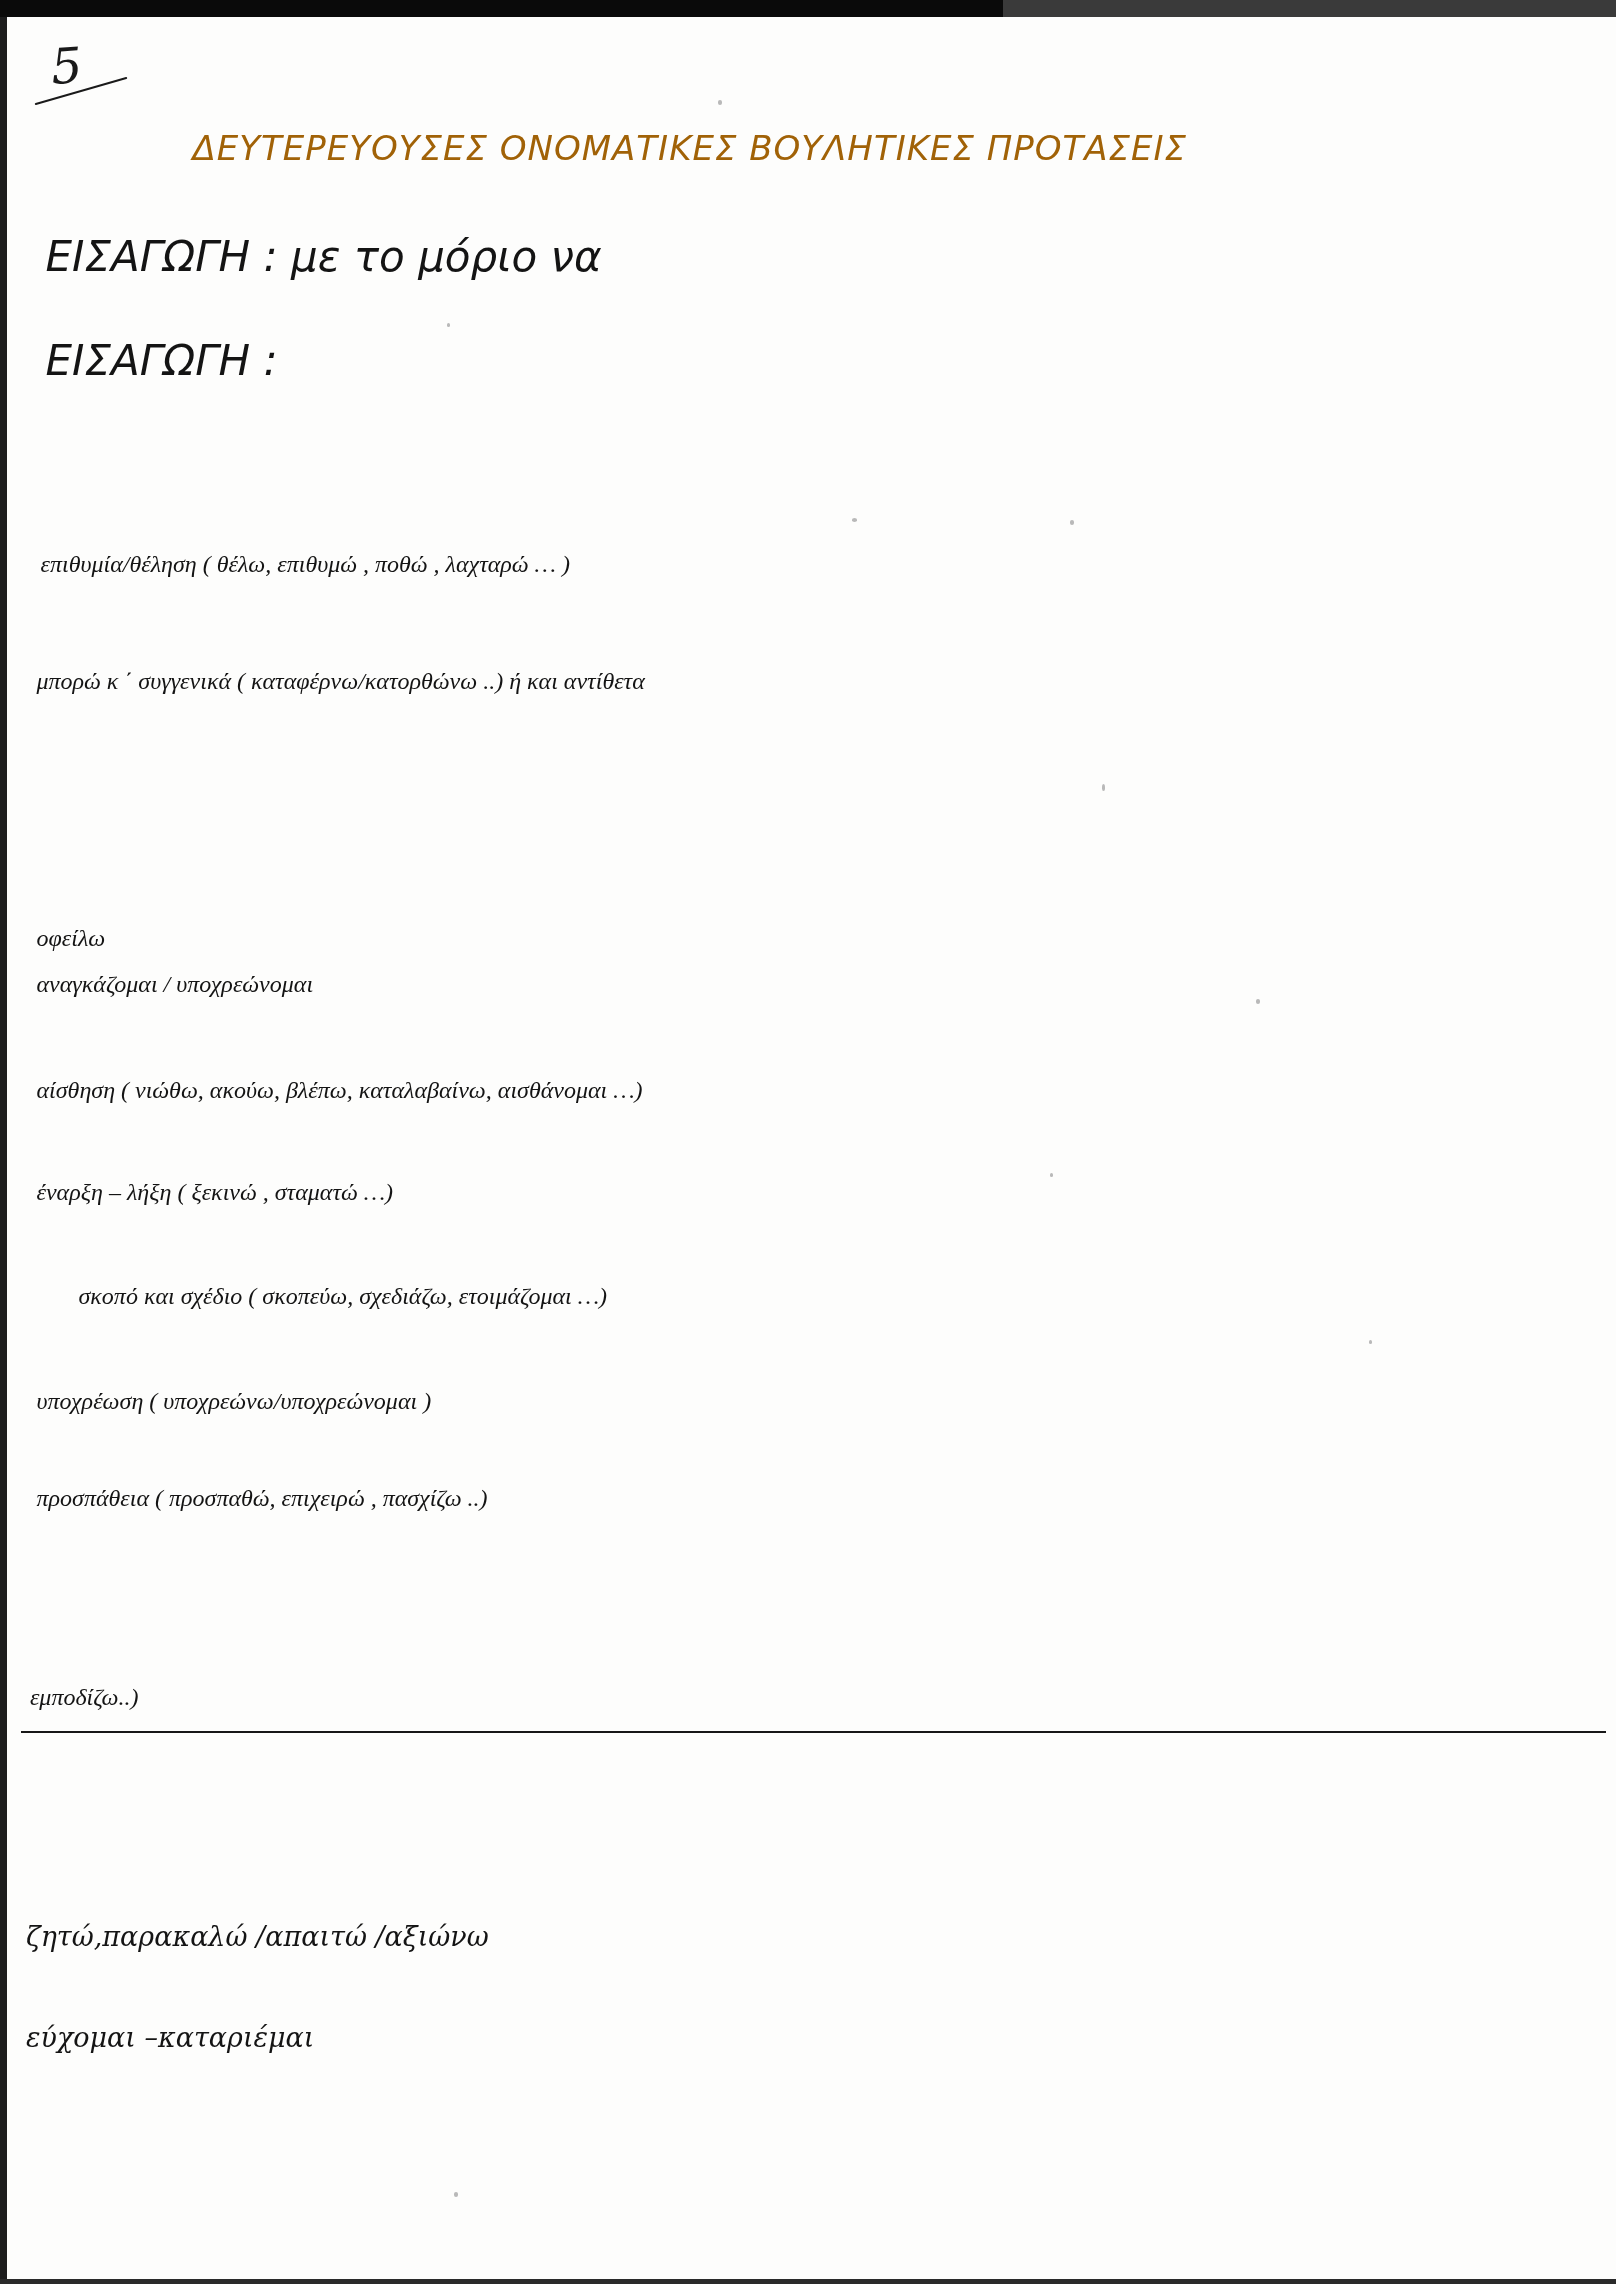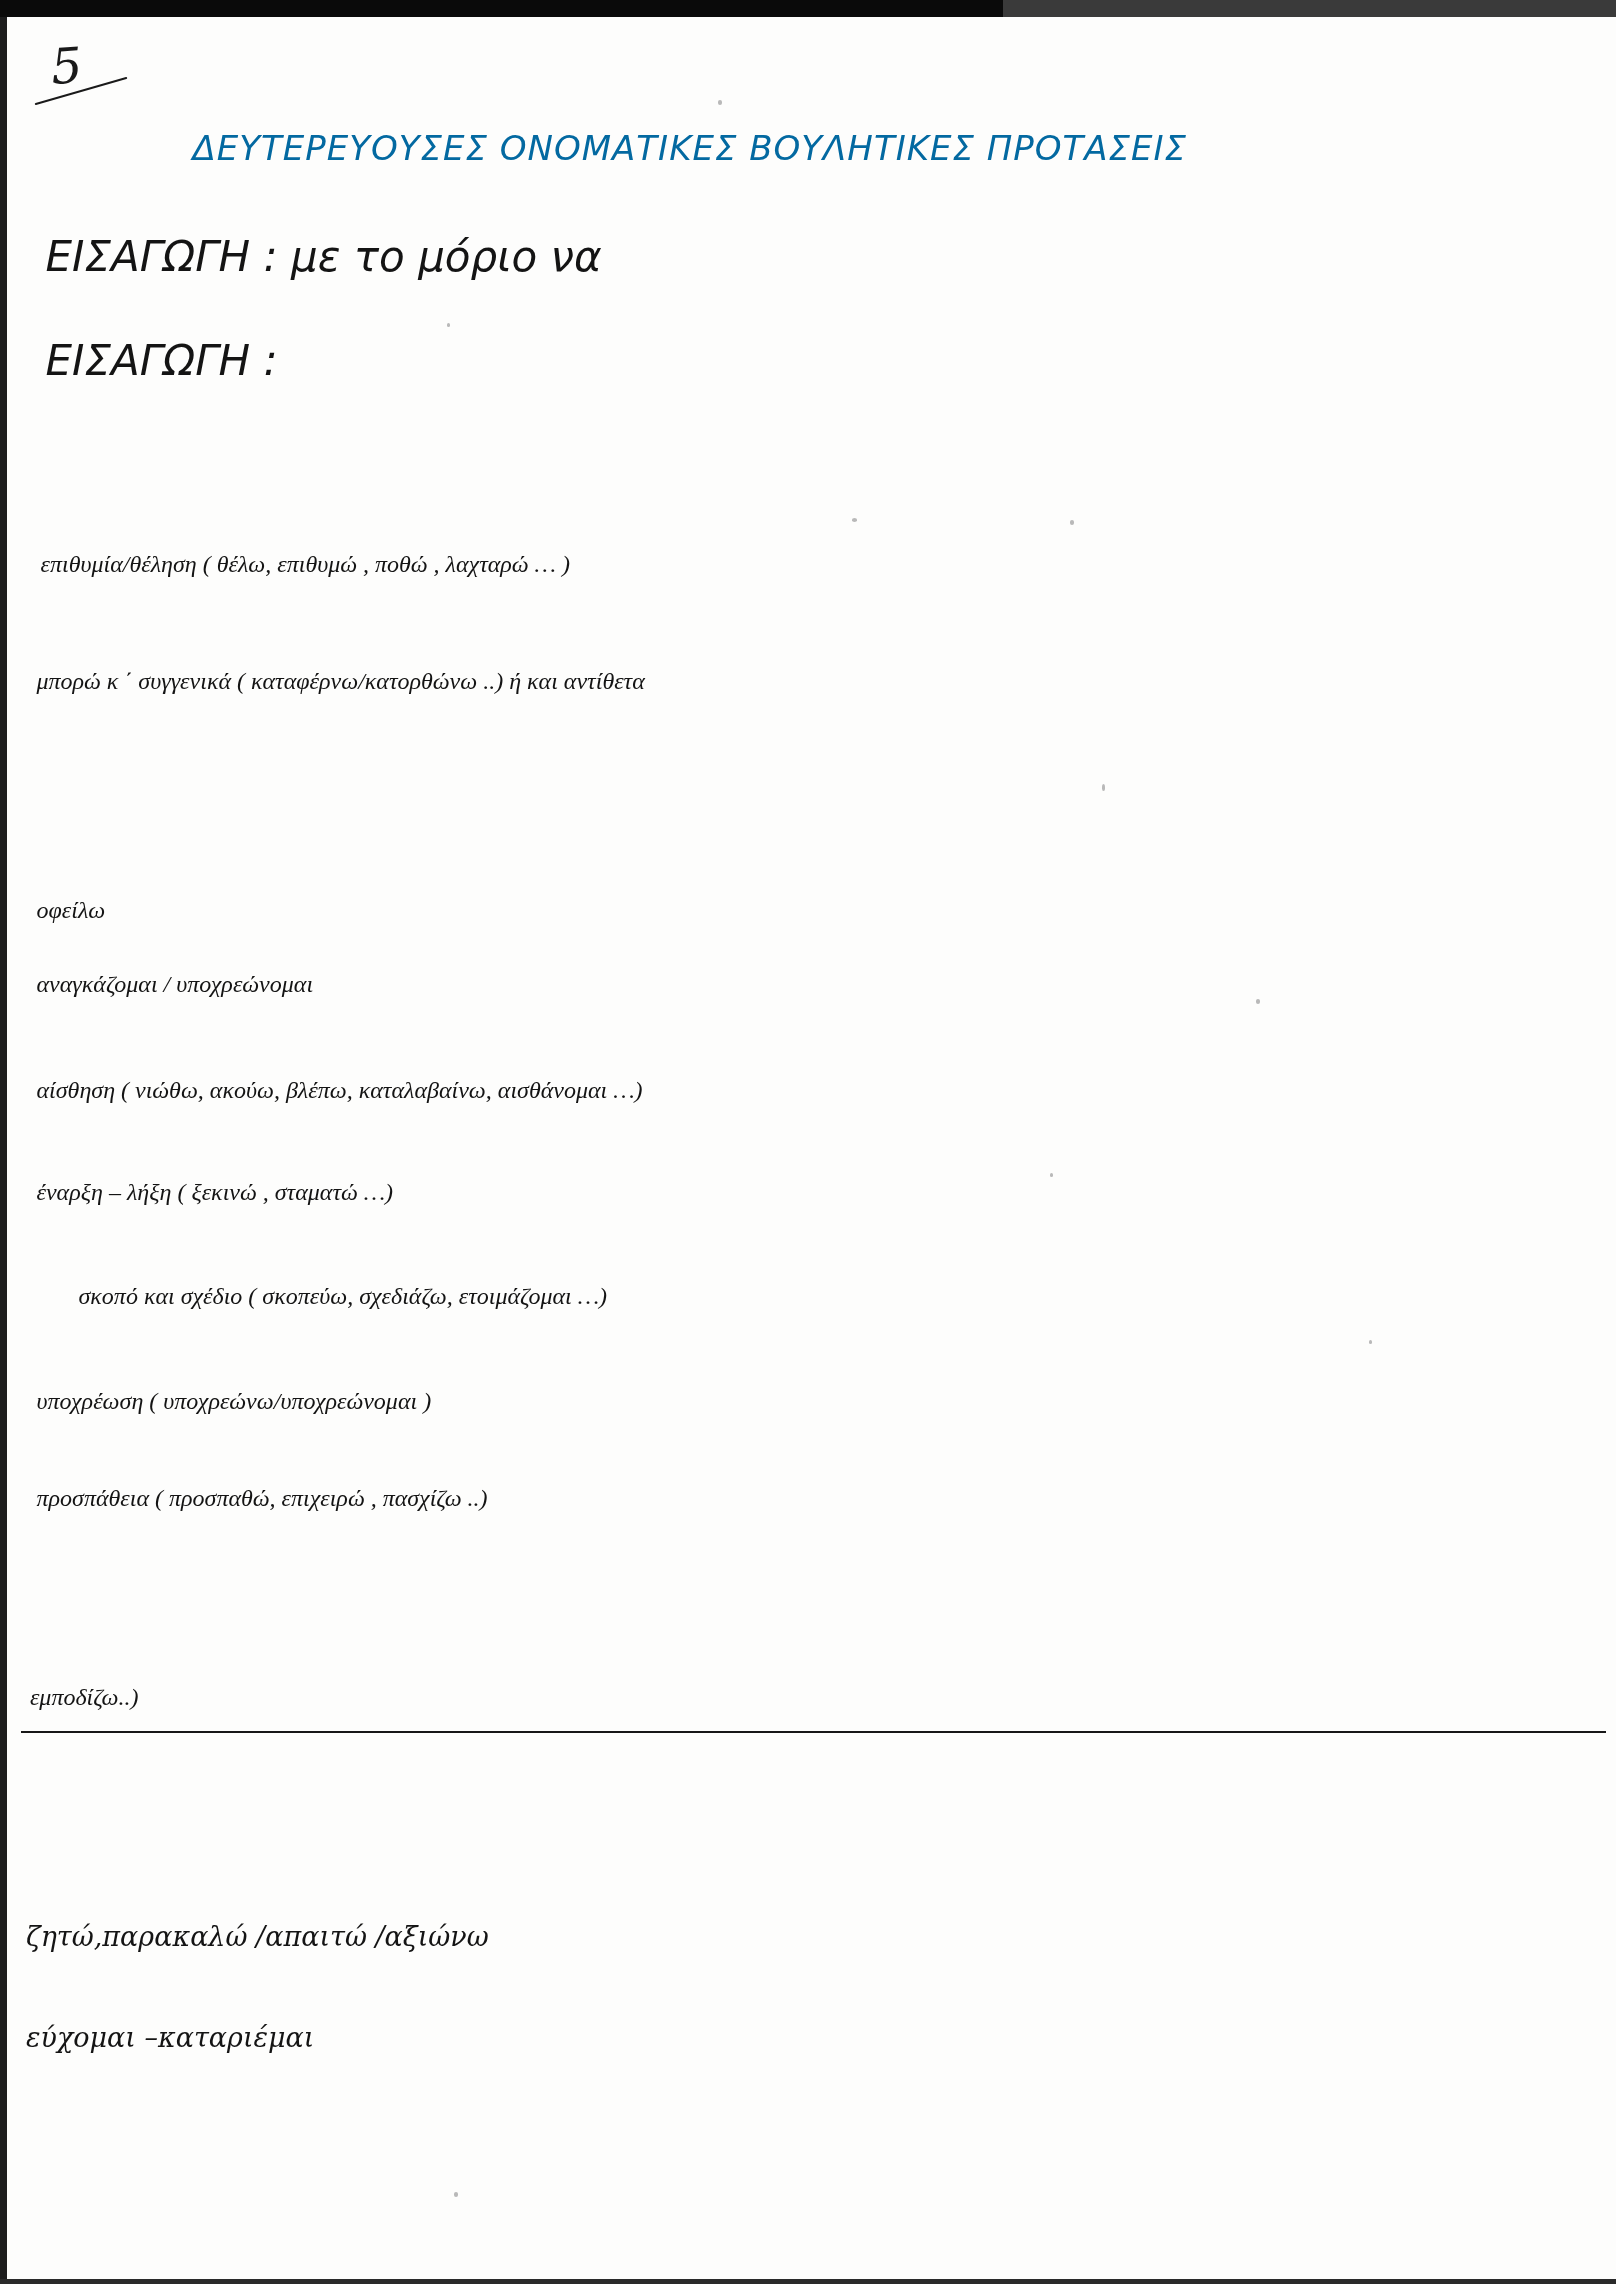--- a/index.html
+++ b/index.html
@@ -83,21 +83,21 @@
 
   .doc-title {
     position: absolute;
     top: 111px;
     left: 186px;
     width: 1270px;
     font-family: "DejaVu Sans", sans-serif;
     font-style: italic;
     font-size: 34px;
     letter-spacing: 1px;
-    color: #0369a1;
+    color: #a16207;
     white-space: nowrap;
   }
 
   .line {
     position: absolute;
     font-family: "DejaVu Serif", serif;
     font-style: italic;
     color: #141414;
     white-space: nowrap;
   }
@@ -138,21 +138,21 @@
 
   <div class="doc-title">ΔΕΥΤΕΡΕΥΟΥΣΕΣ ΟΝΟΜΑΤΙΚΕΣ ΒΟΥΛΗΤΙΚΕΣ ΠΡΟΤΑΣΕΙΣ</div>
 
   <div class="line s-lg sans" style="top: 215px; left: 39px;">ΕΙΣΑΓΩΓΗ  :  με το μόριο  να</div>
 
   <div class="line s-lg sans" style="top: 319px; left: 39px;">ΕΙΣΑΓΩΓΗ :</div>
 
 
   <div class="line s-md" style="top: 534px; left: 34px;">επιθυμία/θέληση  ( θέλω, επιθυμώ , ποθώ , λαχταρώ … )</div>
   <div class="line s-md" style="top: 651px; left: 30px;">μπορώ κ ΄ συγγενικά ( καταφέρνω/κατορθώνω ..) ή και αντίθετα</div>
-  <div class="line s-md" style="top: 880px; left: 30px;">οφείλω</div>
+  <div class="line s-md" style="top: 908px; left: 30px;">οφείλω</div>
   <div class="line s-md" style="top: 954px; left: 30px;">αναγκάζομαι / υποχρεώνομαι</div>
   <div class="line s-md" style="top: 1060px; left: 30px;">αίσθηση ( νιώθω, ακούω, βλέπω, καταλαβαίνω, αισθάνομαι …)</div>
   <div class="line s-md" style="top: 1162px; left: 30px;">έναρξη – λήξη ( ξεκινώ , σταματώ …)</div>
   <div class="line s-md" style="top: 1266px; left: 30px; margin-left: 42px;">σκοπό  και σχέδιο ( σκοπεύω, σχεδιάζω, ετοιμάζομαι …)</div>
   <div class="line s-md" style="top: 1371px; left: 30px;">υποχρέωση ( υποχρεώνω/υποχρεώνομαι )</div>
   <div class="line s-md" style="top: 1468px; left: 30px;">προσπάθεια ( προσπαθώ, επιχειρώ , πασχίζω ..)</div>
   <div class="line s-md" style="top: 1667px; left: 23.4px;">εμποδίζω..)</div>
 
   <div class="rule" style="top: 1714px; left: 14.3px; width: 1585px;"></div>
 

